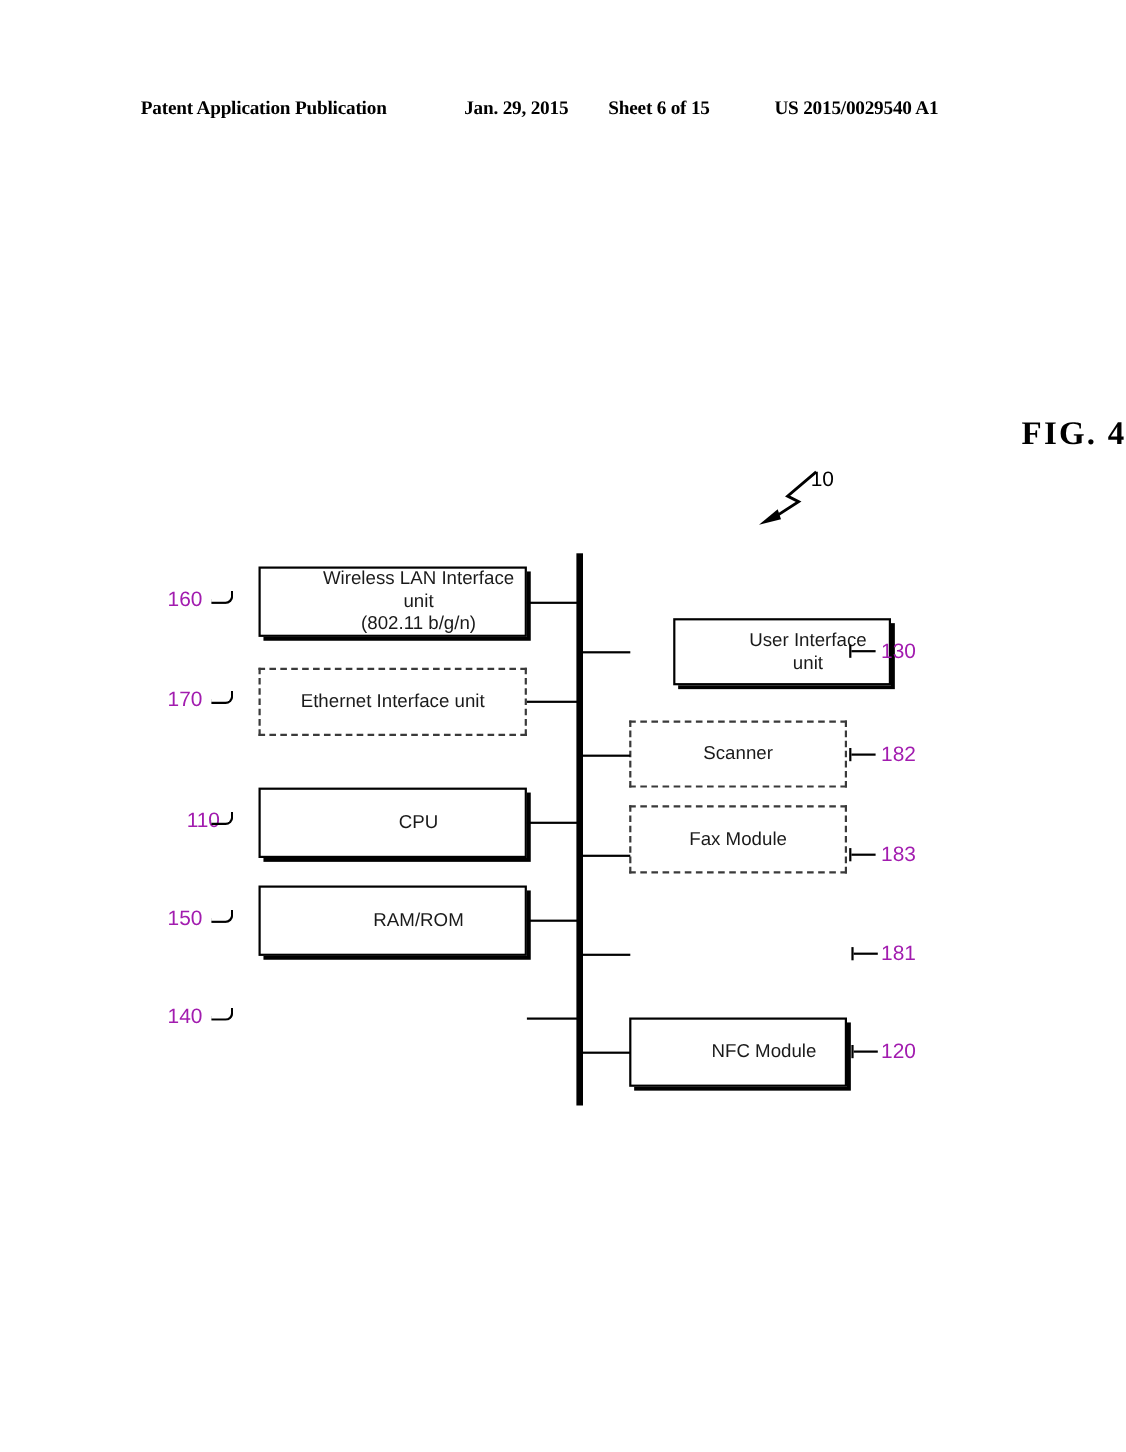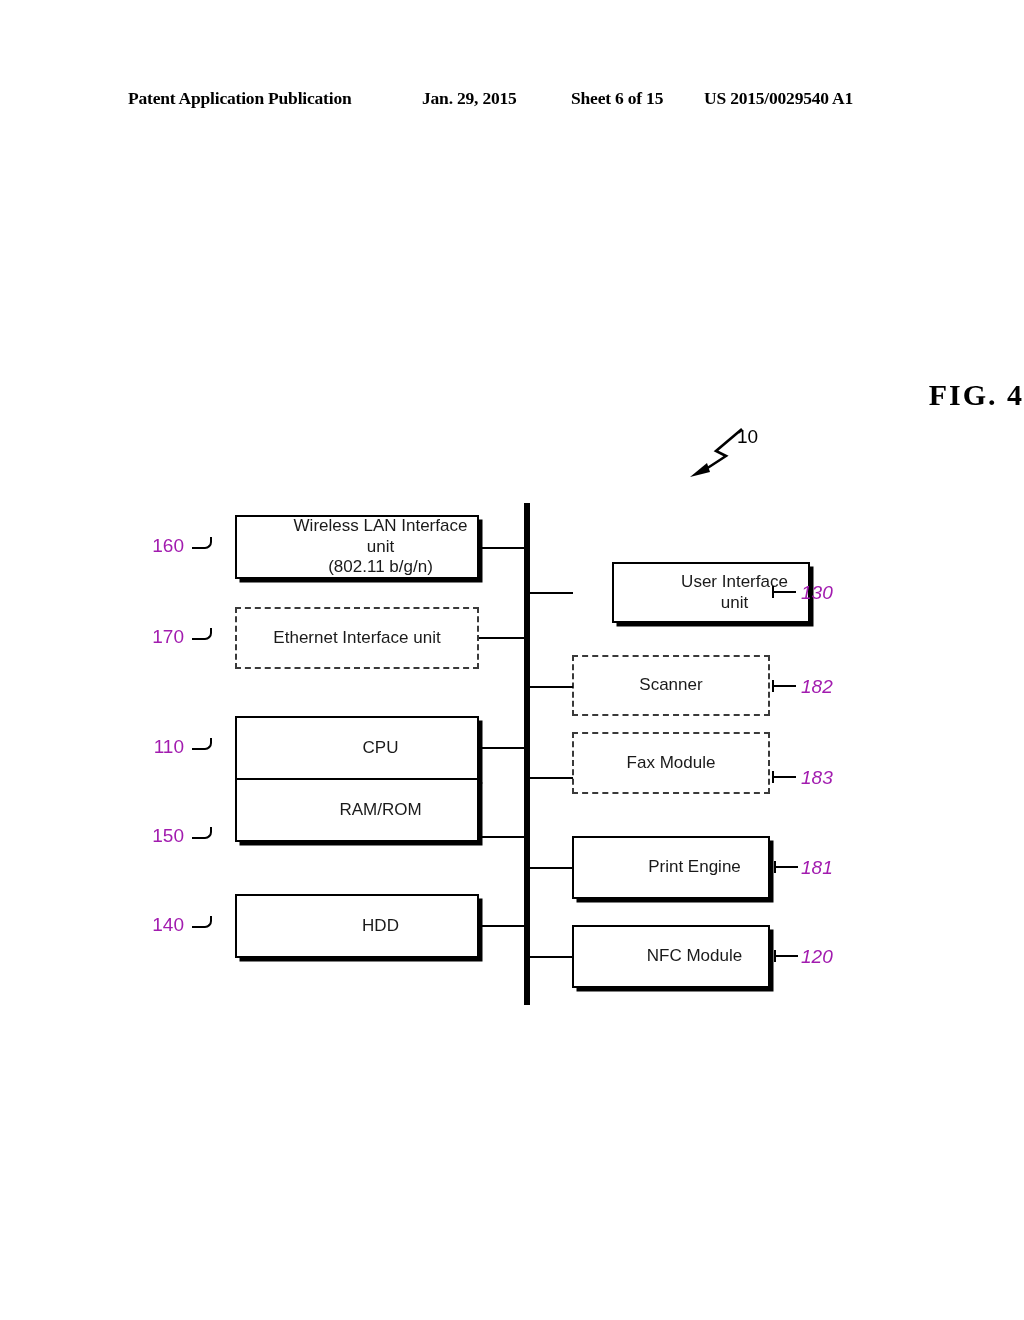--- a/index.html
+++ b/index.html
@@ -24,21 +24,21 @@
     width: 888px;
     height: 28px;
     font-family: "Liberation Serif", serif;
     font-weight: bold;
     font-size: 17.5px;
     letter-spacing: -0.2px;
     white-space: nowrap;
   }
   #page-header .hdr-pub   { position: absolute; left: 128px;  top: 0; }
   #page-header .hdr-date  { position: absolute; left: 422px;  top: 0; }
-  #page-header .hdr-sheet { position: absolute; left: 553px;  top: 0; margin-left: 18px; }
+  #page-header .hdr-sheet { position: absolute; left: 553px;  top: 0; }
   #page-header .hdr-num   { position: absolute; left: 704px;  top: 0; }
 
   
   #fig-title {
     position: absolute;
     top: 378px;
     left: 0;
     width: 1024px;
     text-align: right;
     font-family: "Liberation Serif", serif;
@@ -99,21 +99,21 @@
   }
 
   
   .ref {
     position: absolute;
     font-size: 19px;
     color: #a21caf;
     white-space: nowrap;
   }
   .ref.left  { text-align: right; }
-  .ref.right { text-align: right; font-style: italic; }
+  .ref.right { text-align: right; }
 
   
   .ref-elbow {
     position: absolute;
     width: 20px;
     height: 12px;
     border-left: 0;
     border-bottom: 2px solid #000;
     border-right: 2px solid #000;
     border-bottom-right-radius: 7px;
@@ -169,43 +169,37 @@
   </div>
 
   <div class="box dashed" style="left:235px; top:607px; width:244px; height:62px;justify-content:center;">
     <span class="label-text">Ethernet Interface unit</span>
   </div>
 
   <div class="box solid" style="left:235px; top:716px; width:244px; height:64px;">
     <span class="label-text">CPU</span>
   </div>
 
-  <div class="box solid" style="left:235px; top:778px; width:244px; height:64px;">
+  <div class="box solid" style="left:235px; top:805px; width:244px; height:64px;">
     <span class="label-text">RAM/ROM</span>
   </div>
 
-  <div class="box solid" style="left:235px; top:894px; width:244px; height:64px;">
-    <span class="label-text">HDD</span>
-  </div>
 
   <div class="box solid" style="left:572px; top:562px; width:198px; height:61px;margin-left:40px;">
     <span class="label-text">User Interface unit</span>
   </div>
 
   <div class="box dashed" style="left:572px; top:655px; width:198px; height:61px;">
     <span class="label-text">Scanner</span>
   </div>
 
   <div class="box dashed" style="left:572px; top:732px; width:198px; height:62px;">
     <span class="label-text">Fax Module</span>
   </div>
 
-  <div class="box solid" style="left:572px; top:836px; width:198px; height:63px;">
-    <span class="label-text">Print Engine</span>
-  </div>
 
   <div class="box solid" style="left:572px; top:925px; width:198px; height:63px;">
     <span class="label-text">NFC Module</span>
   </div>
 
   <div class="conn" style="left:479px; top:547px; width:48px;"></div>
   <div class="conn" style="left:479px; top:637px; width:48px;"></div>
   <div class="conn" style="left:479px; top:747px; width:48px;"></div>
   <div class="conn" style="left:479px; top:836px; width:48px;"></div>
   <div class="conn" style="left:479px; top:925px; width:48px;"></div>
@@ -215,21 +209,21 @@
   <div class="conn" style="left:528px; top:777px; width:45px;"></div>
   <div class="conn" style="left:528px; top:867px; width:45px;"></div>
   <div class="conn" style="left:528px; top:956px; width:45px;"></div>
 
   <div class="ref left" style="left:136px; top:535px; width:48px;">160</div>
   <div class="ref-elbow" style="left:192px; top:537px;"></div>
 
   <div class="ref left" style="left:136px; top:626px; width:48px;">170</div>
   <div class="ref-elbow" style="left:192px; top:628px;"></div>
 
-  <div class="ref left" style="left:136px; top:736px; width:48px;">110</div>
+  <div class="ref left" style="left:152px; top:736px; width:48px;">110</div>
   <div class="ref-elbow" style="left:192px; top:738px;"></div>
 
   <div class="ref left" style="left:136px; top:825px; width:48px;">150</div>
   <div class="ref-elbow" style="left:192px; top:827px;"></div>
 
   <div class="ref left" style="left:136px; top:914px; width:48px;">140</div>
   <div class="ref-elbow" style="left:192px; top:916px;"></div>
 
   <div class="ref-tick" style="left:772px; top:586px;"></div>
   <div class="ref-dash" style="left:774px; top:591px;"></div>

